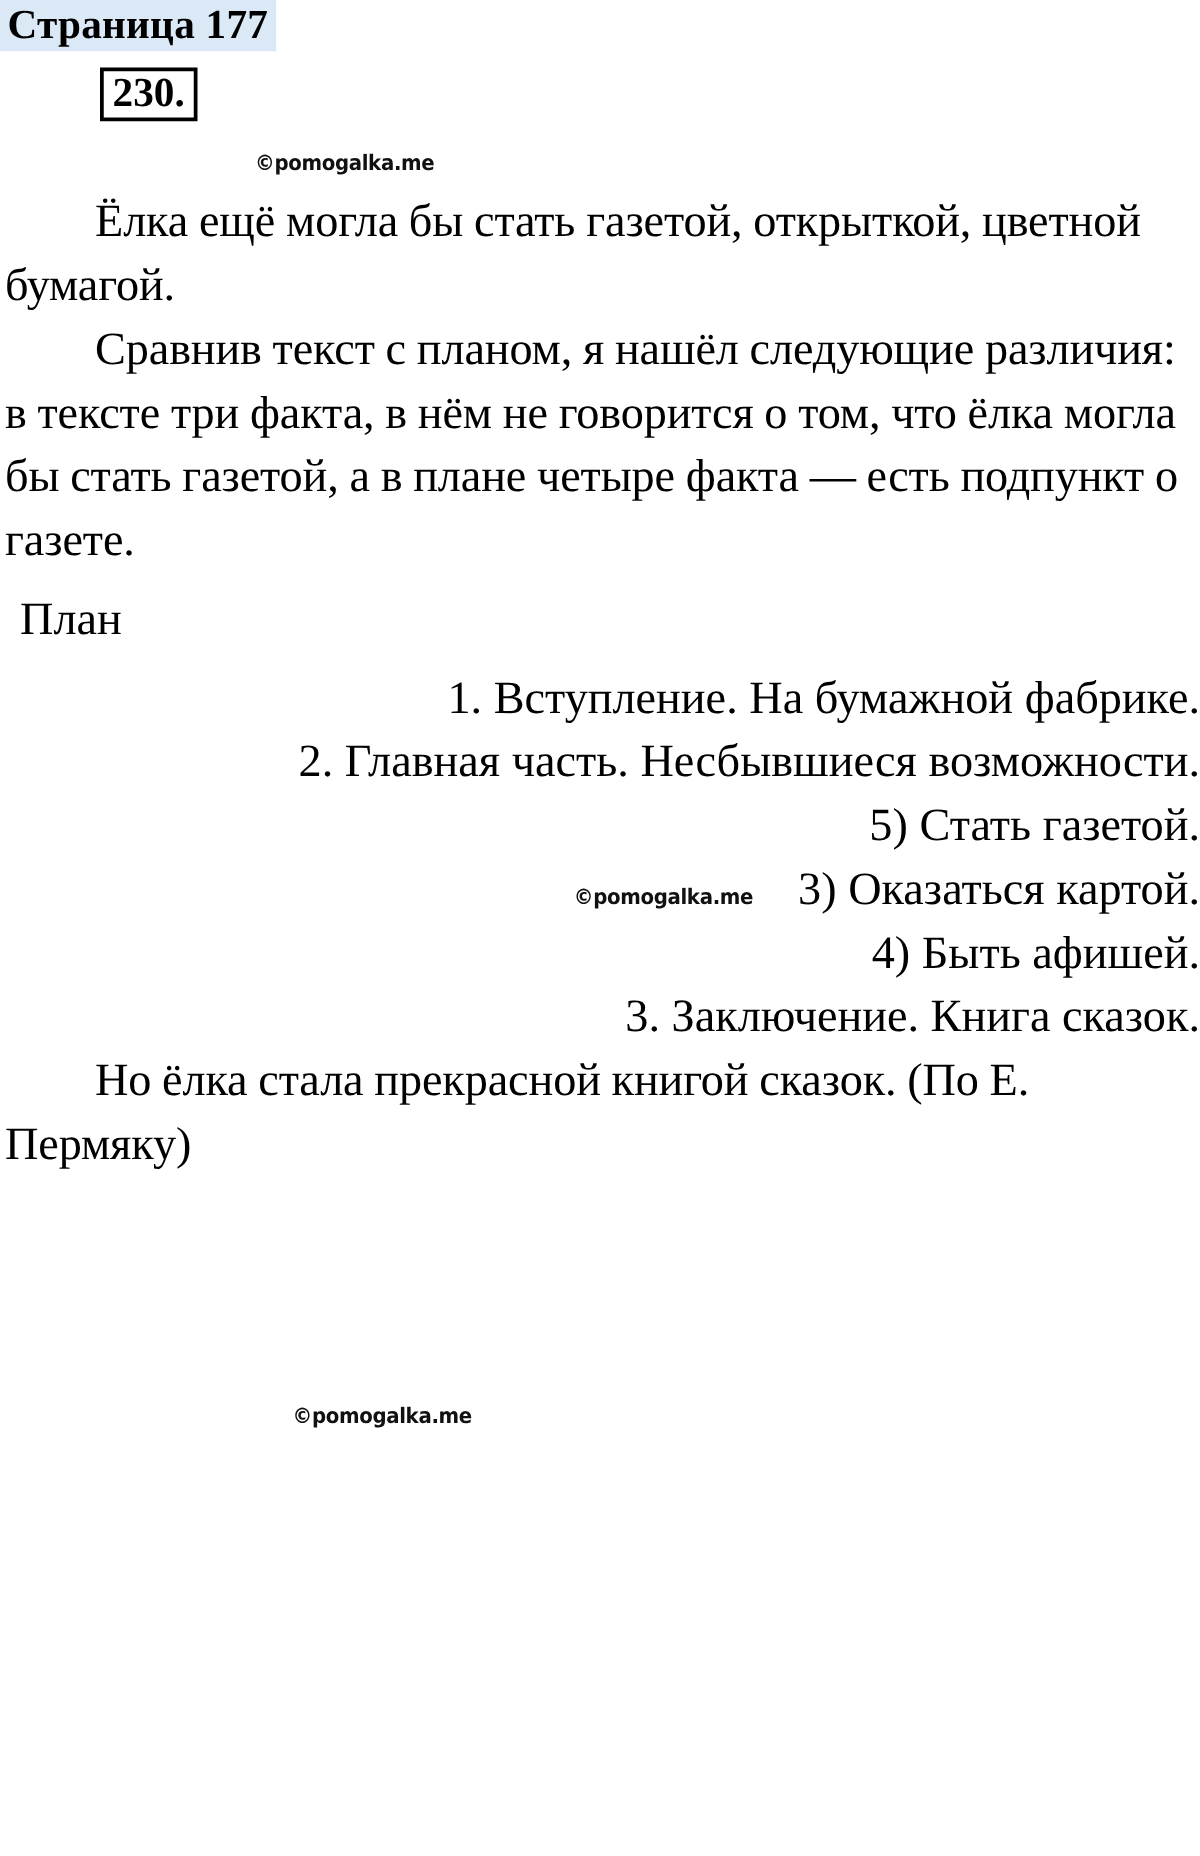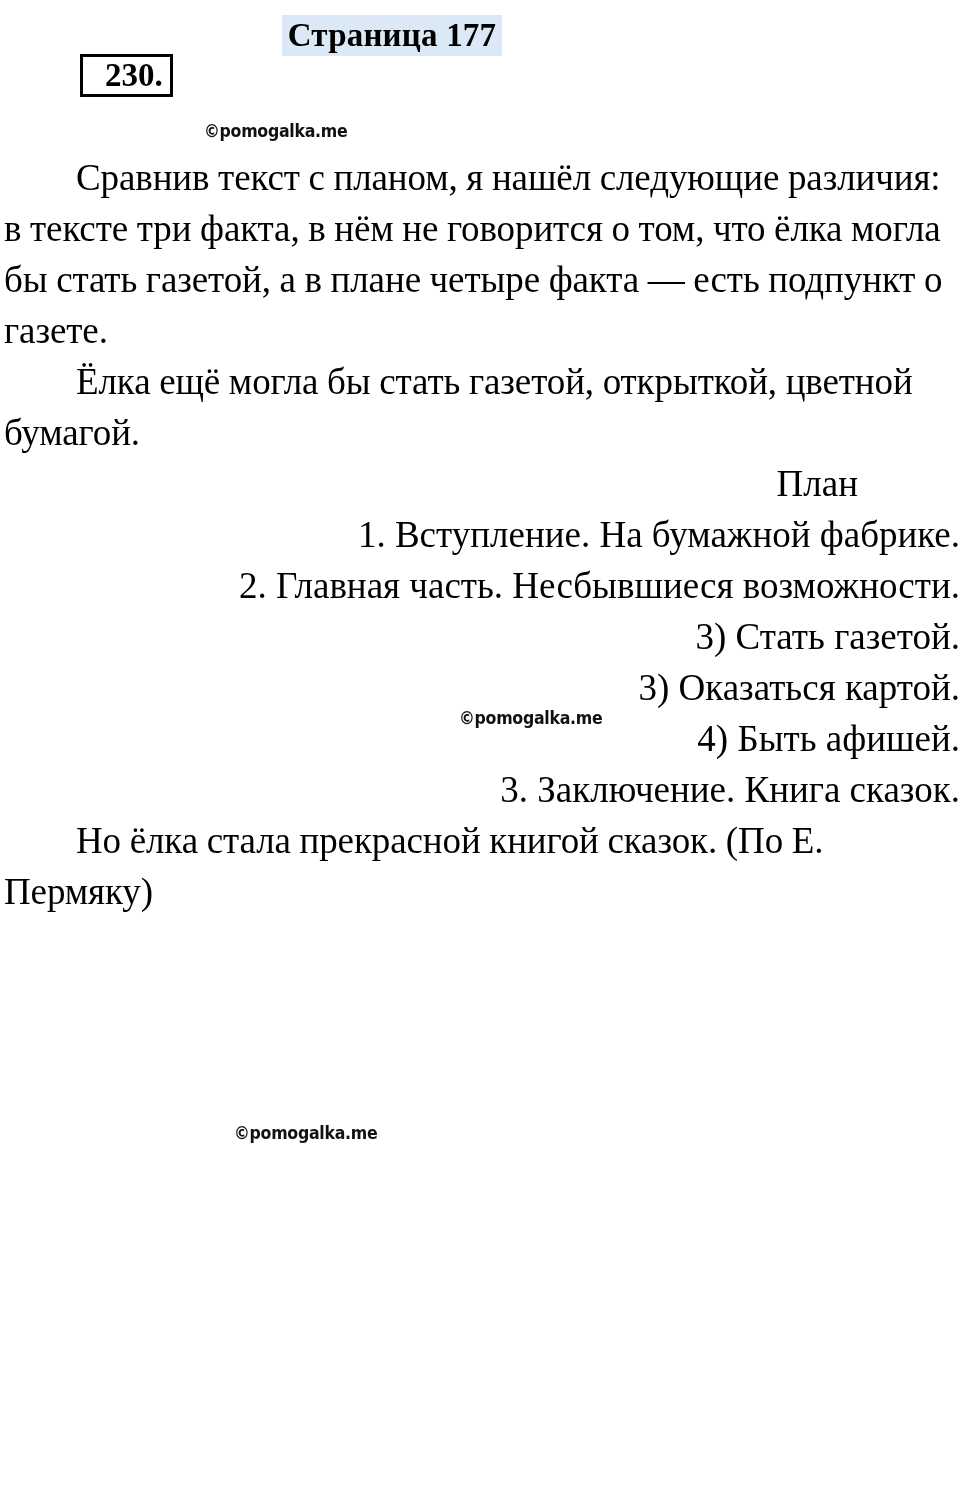--- a/index.html
+++ b/index.html
@@ -13,44 +13,44 @@
     height: 1485px;
     position: relative;
     overflow: hidden;
     font-family: "Liberation Serif", "DejaVu Serif", serif;
     color: #000000;
   }
 
   
   .page-title-row {
     position: absolute;
-    top: 15px;
+    top: 0px;
     left: 0;
     width: 784px;
-    text-align: center;
+    text-align: left;
     height: 44px;
     line-height: 44px;
   }
   .page-title {
     display: inline-block;
     font-size: 33px;
     font-weight: bold;
     letter-spacing: 0.2px;
     background: #dbe9f6;
     padding: 1px 6px 2px 6px;
     line-height: 38px;
   }
 
   
   .ex-box {
     position: absolute;
     left: 80px;
     top: 54px;
     border: 3px solid #000;
-    padding: 0px 7px 1px 22px;
+    padding: 0px 7px 1px 7px;
     font-size: 33px;
     font-weight: bold;
     line-height: 36px;
     font-family: "Liberation Serif", "DejaVu Serif", serif;
     background: #fff;
   }
 
   
   .content {
     position: absolute;
@@ -61,25 +61,25 @@
   p.para {
     margin: 0;
     font-size: 37px;
     line-height: 51px;
     text-indent: 72px;
     letter-spacing: -0.1px;
     word-spacing: -0.5px;
   }
 
   .plan-heading {
-    margin: 0;
+    margin: 12px;
     font-size: 37px;
     line-height: 51px;
-    text-align: right;
-    padding-right: 102px;
+    text-align: left;
+    padding-right: 79px;
   }
   .plan-list { margin: 0; text-align: right; }
   .plan-item {
     font-size: 37px;
     line-height: 51px;
     margin: 0;
     padding-left: 74px;
   }
   .plan-item.sub {
     padding-left: 152px;
@@ -110,30 +110,30 @@
 </div>
 
 <div class="ex-box">230.</div>
 
 <div class="watermark wm-1">©pomogalka.me</div>
 <div class="watermark wm-2">©pomogalka.me</div>
 <div class="watermark wm-3">©pomogalka.me</div>
 
 <div class="content">
 
+  <p class="para">Ёлка ещё могла бы стать газетой, открыткой, цветной бумагой.</p>
+
   <p class="para">Сравнив текст с планом, я нашёл следующие различия: в тексте три факта, в нём не говорится о том, что ёлка могла бы стать газетой, а в плане четыре факта — есть подпункт о газете.</p>
-
-  <p class="para">Ёлка ещё могла бы стать газетой, открыткой, цветной бумагой.</p>
 
   <div class="plan-heading">План</div>
 
   <div class="plan-list">
     <div class="plan-item">1. Вступление. На бумажной фабрике.</div>
     <div class="plan-item">2. Главная часть. Несбывшиеся возможности.</div>
-    <div class="plan-item sub">3) Стать газетой.</div>
+    <div class="plan-item sub">5) Стать газетой.</div>
     <div class="plan-item sub">3) Оказаться картой.</div>
     <div class="plan-item sub">4) Быть афишей.</div>
     <div class="plan-item">3. Заключение. Книга сказок.</div>
   </div>
 
 
 
 
   <p class="para">Но ёлка стала прекрасной книгой сказок. (По Е. Пермяку)</p>
 

